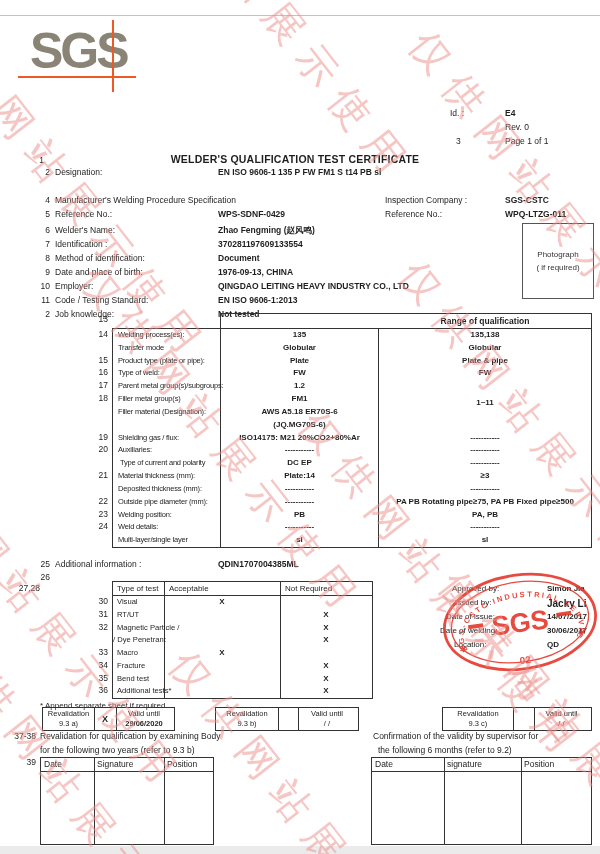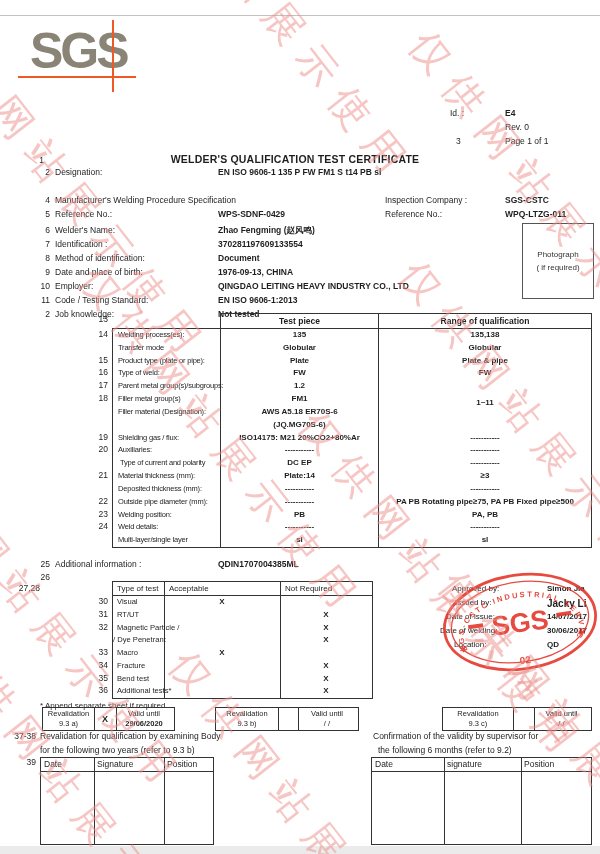--- a/index.html
+++ b/index.html
@@ -124,21 +124,20 @@
     <div style="position: absolute; font-size: 8.5px; line-height: 11px; white-space: nowrap; left: 218px; top: 295px; font-weight: bold;">EN ISO 9606-1:2013</div>
     <div style="position: absolute; font-size: 8.5px; line-height: 11px; white-space: nowrap; left: 28px; top: 309px; width: 22px; text-align: right;">2</div>
     <div style="position: absolute; font-size: 8.5px; line-height: 11px; white-space: nowrap; left: 55px; top: 309px;">Job knowledge:</div>
     <div style="position: absolute; font-size: 8.5px; line-height: 11px; white-space: nowrap; left: 218px; top: 309px; font-weight: bold;">Not tested</div>
     <div style="position: absolute; font-size: 8.5px; line-height: 11px; white-space: nowrap; left: 385px; top: 195px;">Inspection Company :</div>
     <div style="position: absolute; font-size: 8.5px; line-height: 11px; white-space: nowrap; left: 505px; top: 195px; font-weight: bold;">SGS-CSTC</div>
     <div style="position: absolute; font-size: 8.5px; line-height: 11px; white-space: nowrap; left: 385px; top: 209px;">Reference  No.:</div>
     <div style="position: absolute; font-size: 8.5px; line-height: 11px; white-space: nowrap; left: 505px; top: 209px; font-weight: bold;">WPQ-LTZG-011</div>
     <div style="position: absolute; font-size: 8.5px; line-height: 11px; white-space: nowrap; left: 88px; top: 314px; width: 20px; text-align: right;">13</div>
     <div style="position: absolute; left: 220px; top: 313px; width: 370px; height: 14px; border: 1px solid rgb(51, 51, 51);">
-      <div style="position: absolute; left: 0px; top: 0px; width: 157px; height: 100%; border-right: 1px solid rgb(51, 51, 51); text-align: center; font-size: 8.5px; line-height: 14px; font-weight: bold;">Test piece</div>
       <div style="position: absolute; left: 158px; top: 0px; width: 212px; height: 100%; text-align: center; font-size: 8.5px; line-height: 14px; font-weight: bold;">Range of qualification</div>
     </div>
     <div style="position: absolute; left: 112px; top: 328px; width: 478px; height: 218px; border: 1px solid rgb(51, 51, 51);">
       <div style="position: absolute; left: 107px; top: 0px; width: 1px; height: 100%; background: rgb(51, 51, 51);"></div>
       <div style="position: absolute; left: 265px; top: 0px; width: 1px; height: 100%; background: rgb(51, 51, 51);"></div>
       <div style="position: absolute; left: 5px; top: 0px; width: 102px; font-size: 7.5px; letter-spacing: -0.2px; line-height: 12.8235px; white-space: nowrap;">Welding process(es):</div>
       <div style="position: absolute; left: 108px; top: 0px; width: 157px; text-align: center; font-size: 8px; line-height: 12.8235px; white-space: nowrap; font-weight: bold;">135</div>
       <div style="position: absolute; left: 266px; top: 0px; width: 212px; text-align: center; font-size: 8px; line-height: 12.8235px; white-space: nowrap; font-weight: bold;">135,138</div>
       <div style="position: absolute; left: 5px; top: 12.8235px; width: 102px; font-size: 7.5px; letter-spacing: -0.2px; line-height: 12.8235px; white-space: nowrap;">Transfer mode</div>
       <div style="position: absolute; left: 108px; top: 12.8235px; width: 157px; text-align: center; font-size: 8px; line-height: 12.8235px; white-space: nowrap; font-weight: bold;">Globular</div>

